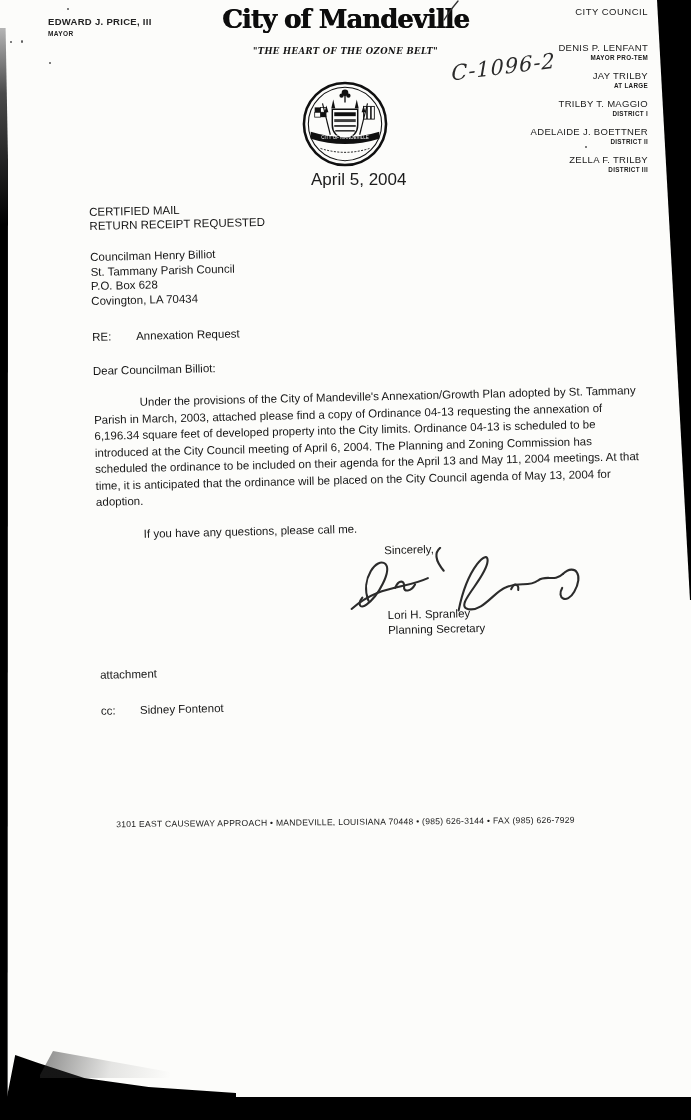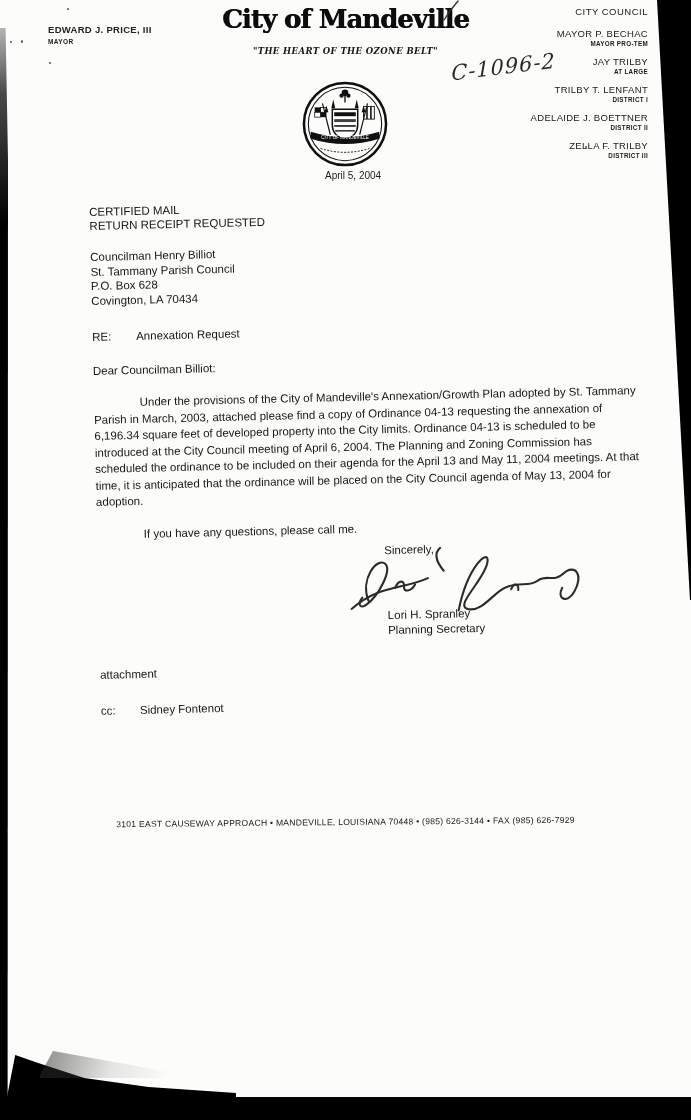--- a/index.html
+++ b/index.html
@@ -2,50 +2,50 @@
 <html><head>
 <meta charset="utf-8">
 <style>
   html,body{margin:0;padding:0;background:#d8d8d8;}
   .page{
     position:relative;width:691px;height:1120px;margin:0 auto;
     background:#fcfcfa;overflow:hidden;
     font-family:"Liberation Sans",sans-serif;color:#1c1c1c;
   }
   
-  .mayor-block{position:absolute;left:48px;top:24px;font-size:9.5px;font-weight:bold;letter-spacing:.3px;color:#222;}
+  .mayor-block{position:absolute;left:48px;top:16px;font-size:9.5px;font-weight:bold;letter-spacing:.3px;color:#222;}
   .mayor-block .mayor-title{font-size:6.5px;font-weight:bold;margin-top:3px;letter-spacing:.4px;}
   .city-title{
     position:absolute;left:0;right:0;top:4px;text-align:center;
     font-family:"DejaVu Serif",serif;font-weight:bold;font-size:26px;
     letter-spacing:-1px;color:#0d0d0d;text-shadow:.6px 0 #0d0d0d;
   }
   .tagline{
     position:absolute;left:0;right:0;top:46px;text-align:center;
     font-family:"DejaVu Serif",serif;font-style:italic;font-weight:bold;
     font-size:8.5px;letter-spacing:.4px;color:#161616;
   }
   
   .council{position:absolute;right:43px;top:6px;text-align:right;color:#1a1a1a;}
-  .council-heading{font-size:9.5px;letter-spacing:.5px;margin-bottom:11px;}
+  .council-heading{font-size:9.5px;letter-spacing:.5px;margin-bottom:25px;}
   .council-member{margin-bottom:9px;}
   .council-member .name{font-size:9.5px;letter-spacing:.3px;display:block;}
   .council-member .title{font-size:6.3px;font-weight:bold;letter-spacing:.3px;display:block;margin-top:1px;}
   
   .handnote{
     position:absolute;left:451px;top:55px;
     font-family:"DejaVu Serif",serif;font-style:italic;
     font-size:21px;color:#2a2a2a;transform:rotate(-7deg) skewX(-6deg);
     letter-spacing:1px;
   }
   .pen-stroke{position:absolute;left:440px;top:0px;}
   .speck{position:absolute;background:#555;border-radius:50%;}
   
   .seal{position:absolute;left:301px;top:80px;}
-  .dateline{position:absolute;left:325px;top:170px;font-size:10px;}
+  .dateline{position:absolute;left:311px;top:170px;font-size:17px;}
   
   .letter{
     position:absolute;left:89px;top:205px;width:547px;
     transform:rotate(-1.35deg);transform-origin:0 0;
     font-size:11.5px;line-height:16px;color:#171717;
   }
   .mail-notice div{line-height:14px;}
   .recipient{margin-top:17px;}
   .recipient div{line-height:14.5px;}
   .re-line{margin-top:21px;}
@@ -96,29 +96,29 @@
     <div>EDWARD J. PRICE, III</div>
     <div class="mayor-title">MAYOR</div>
   </div>
 
   <div class="city-title">City of Mandeville</div>
   <div class="tagline">"THE HEART OF THE OZONE BELT"</div>
 
   <div class="council">
     <div class="council-heading">CITY COUNCIL</div>
     <div class="council-member">
-      <span class="name">MAYOR P. BECHAC</span>
+      <span class="name">DENIS P. LENFANT</span>
       <span class="title">MAYOR PRO-TEM</span>
     </div>
     <div class="council-member">
       <span class="name">JAY TRILBY</span>
       <span class="title">AT LARGE</span>
     </div>
     <div class="council-member">
-      <span class="name">TRILBY T. LENFANT</span>
+      <span class="name">TRILBY T. MAGGIO</span>
       <span class="title">DISTRICT I</span>
     </div>
     <div class="council-member">
       <span class="name">ADELAIDE J. BOETTNER</span>
       <span class="title">DISTRICT II</span>
     </div>
     <div class="council-member">
       <span class="name">ZELLA F. TRILBY</span>
       <span class="title">DISTRICT III</span>
     </div>

